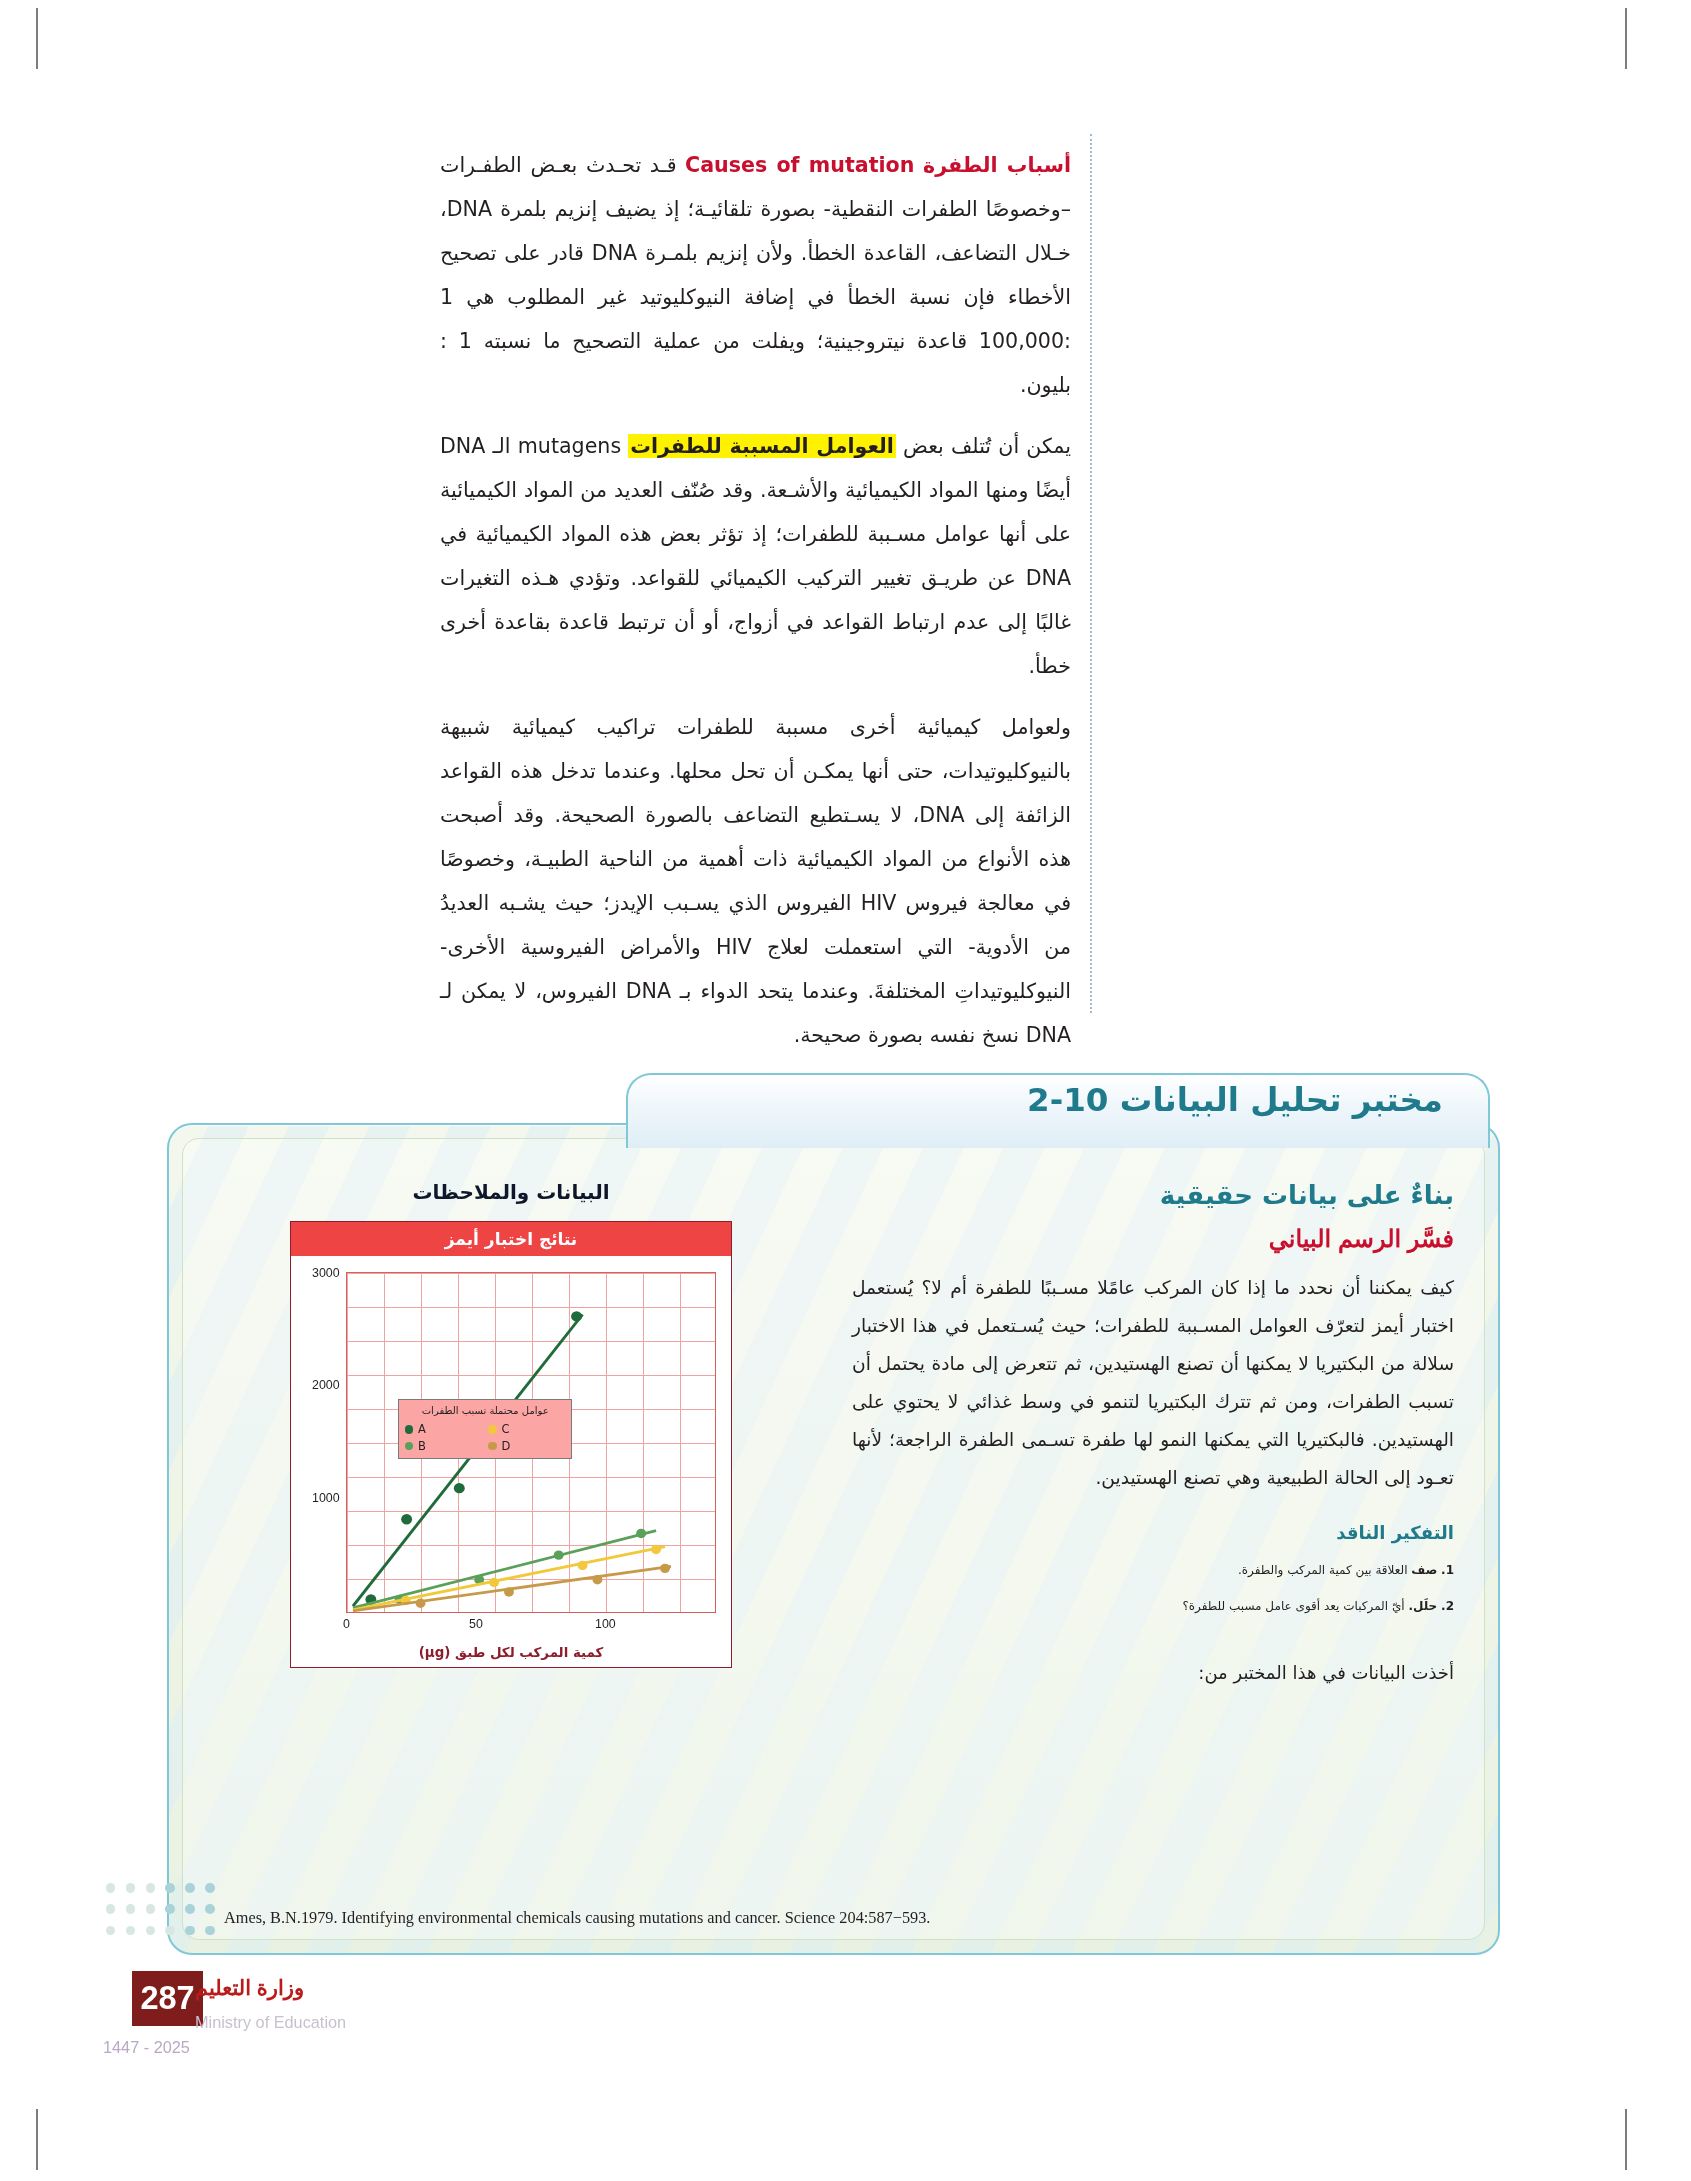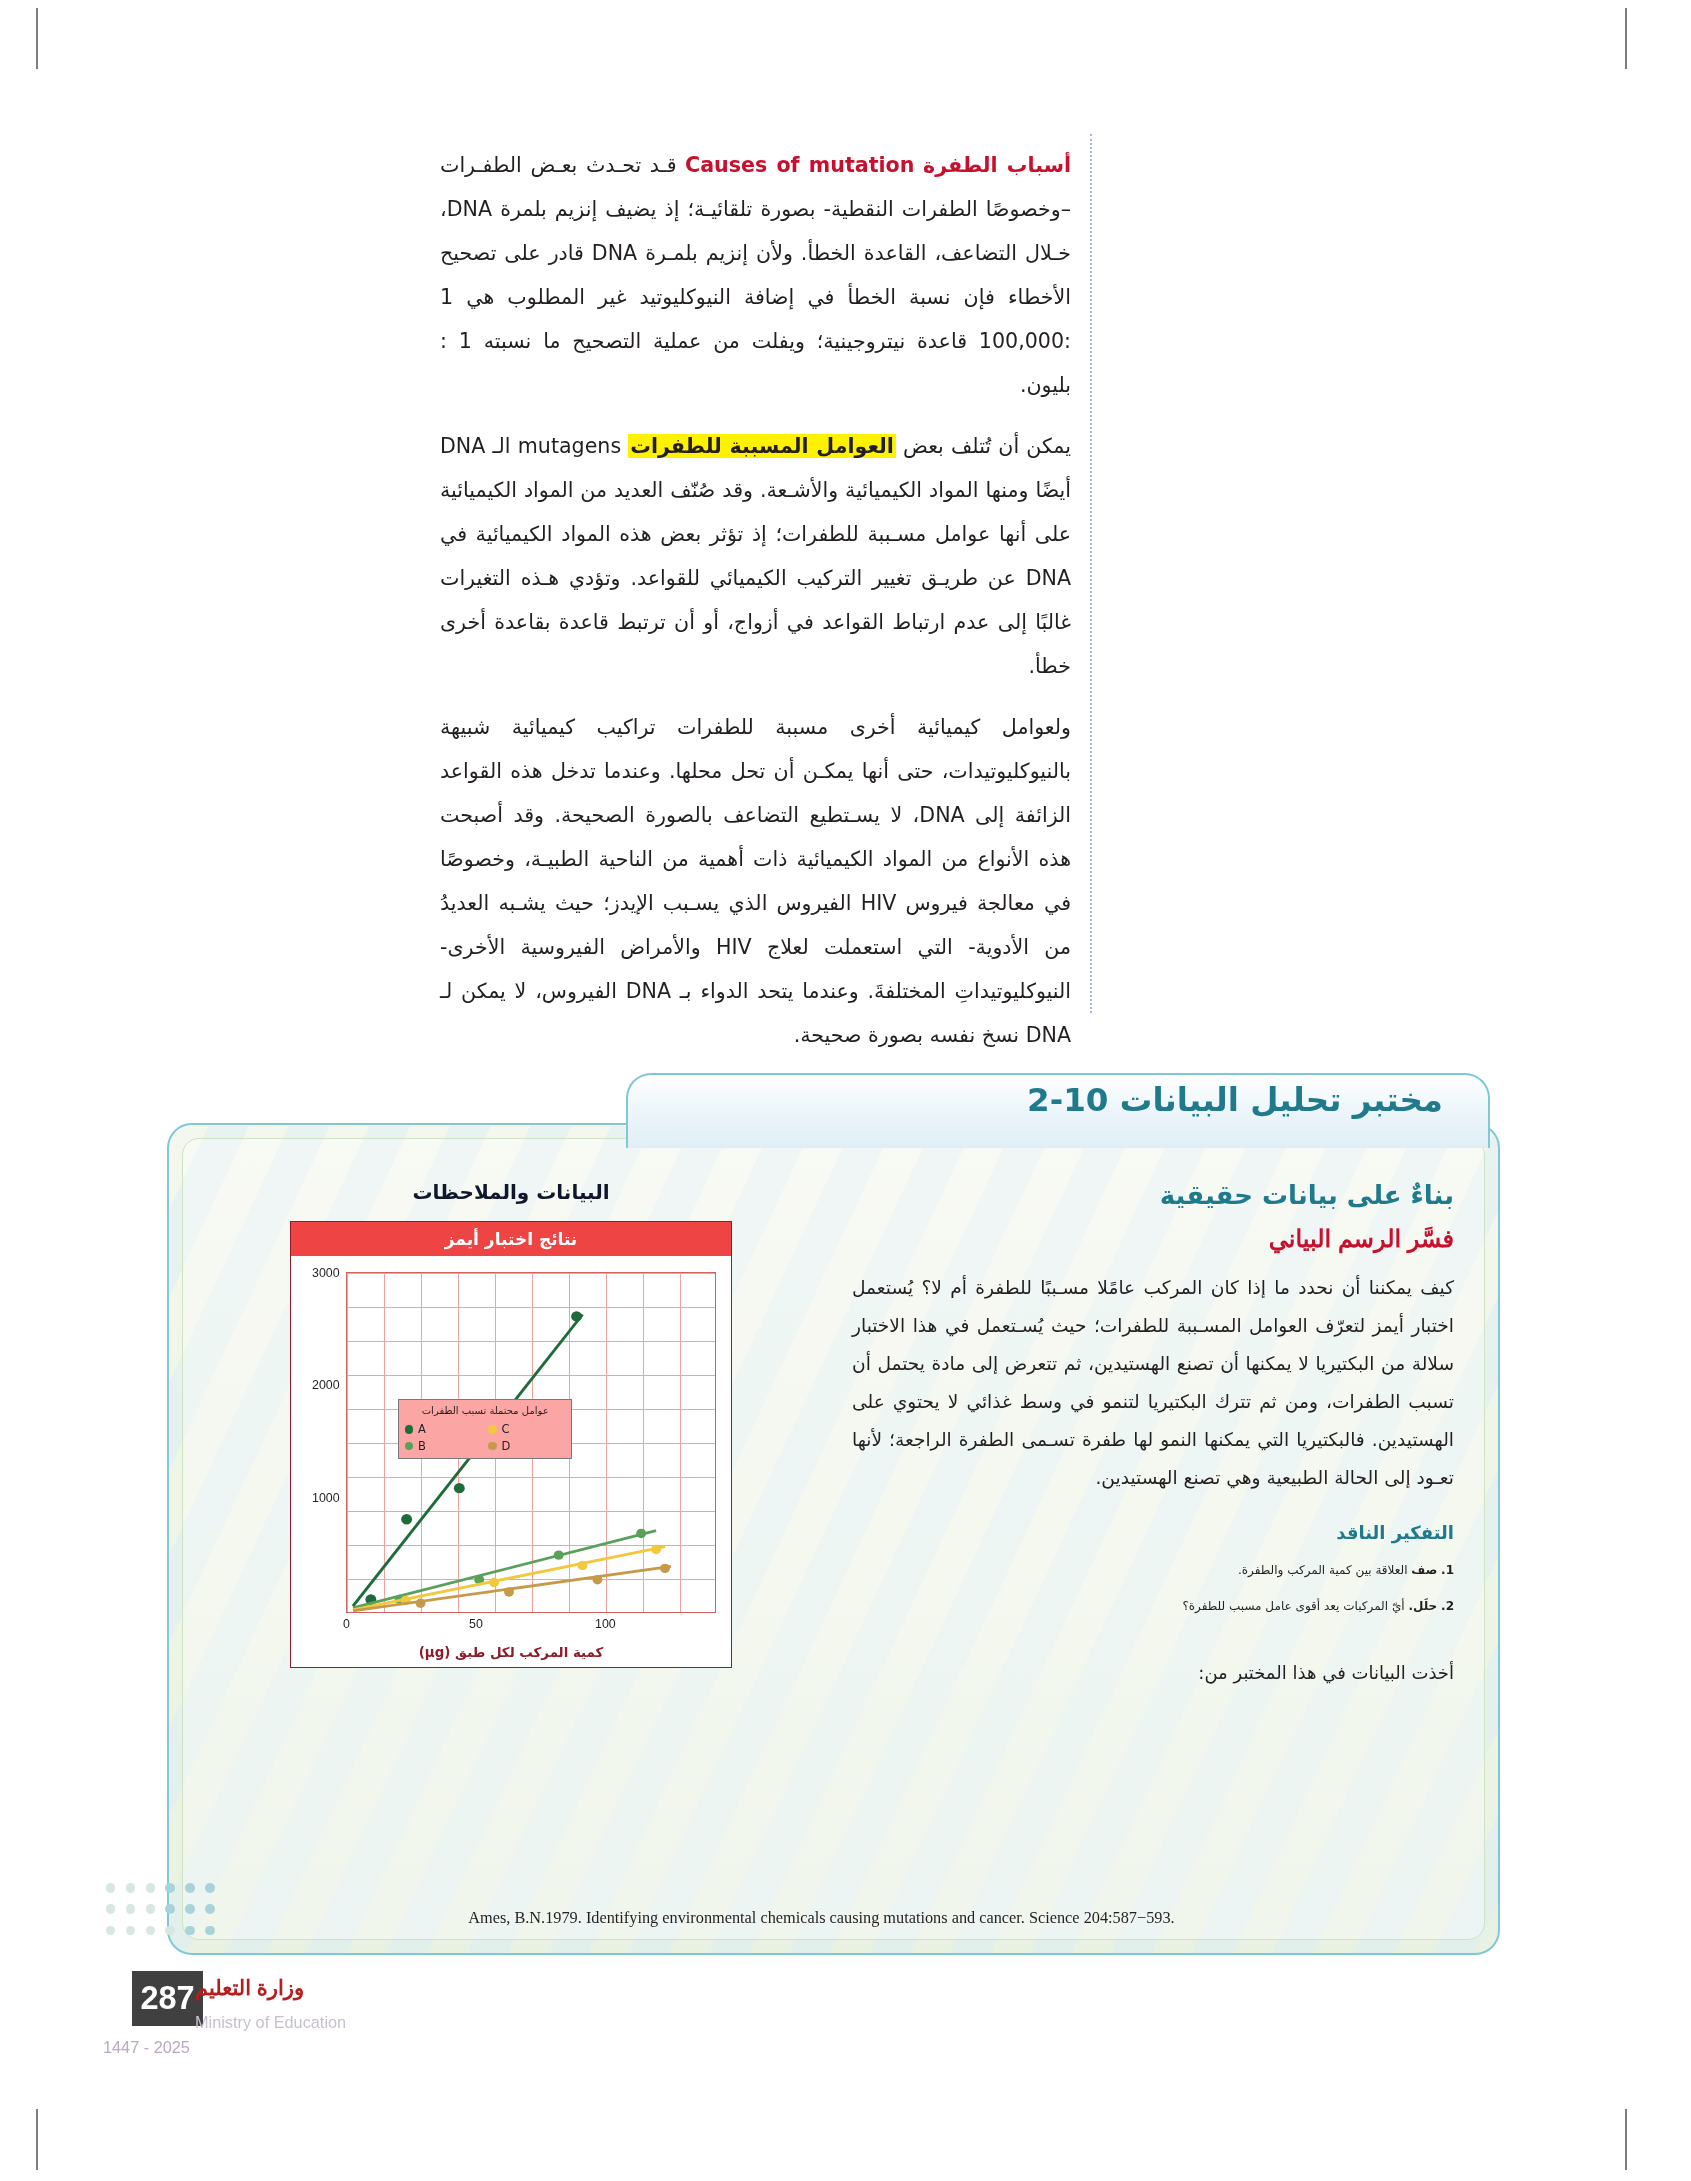--- a/index.html
+++ b/index.html
@@ -287,21 +287,21 @@
     font-size: 16.3px;
     color: #b9a9c4;
     font-family: "Liberation Sans", sans-serif;
   }
   .page-num {
     position: absolute;
     left: 29px;
     top: 7.6px;
     width: 71px;
     height: 55px;
-    background: #404040;
+    background: #7f1d1d;
     color: #ffffff;
     font-size: 32.5px;
     font-weight: bold;
     display: flex;
     align-items: center;
     justify-content: center;
     font-family: "Liberation Sans", sans-serif;
   }
   .dots-deco {
     position: absolute;
@@ -435,21 +435,21 @@
               <span>D</span>
             </span>
           </div>
         </div>
 
         <div class="axis-title-x">كمية المركب لكل طبق (μg)</div>
       </div>
     </div>
   </div>
 
-  <div style="position:absolute; left:57px; bottom:27px; width:1195px; text-align:center; direction:ltr; font-size:16.3px; font-family:'Liberation Serif', serif;">Ames, B.N.1979. Identifying environmental chemicals causing mutations and cancer. Science 204:587−593.</div>
+  <div style="position:absolute; left:57px; bottom:27px; width:1195px; direction:ltr; font-size:16.3px; font-family:'Liberation Serif', serif;">Ames, B.N.1979. Identifying environmental chemicals causing mutations and cancer. Science 204:587−593.</div>
 </div>
 
 <div class="dots-deco">
   <i></i>
     <i></i>
     <i></i>
     <i class="dim"></i>
     <i class="dim"></i>
     <i class="dim"></i>
   <i></i>

